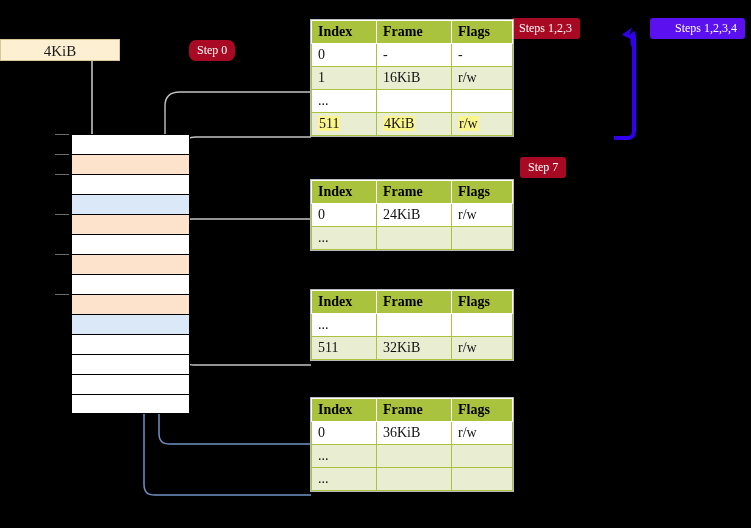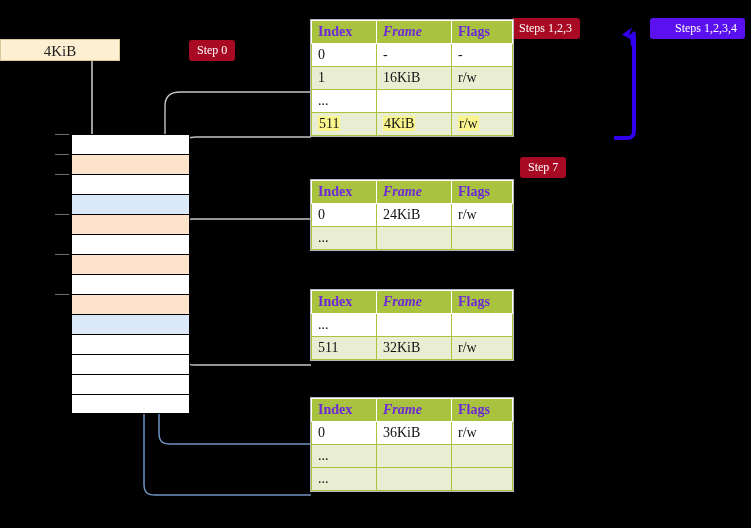--- a/index.html
+++ b/index.html
@@ -21,21 +21,21 @@
     box-sizing:border-box;
   }
 
   
   .badge{
     position:absolute;color:#ffffff;font-size:12px;line-height:19px;
     padding:1px 8px;border-radius:3px;white-space:nowrap;
   }
   .badge.crimson{background:#a80a24;}
   .badge.violet{background:#5b10ef;}
-  #step0{left:189px;top:40px;}
+  #step0{left:189px;top:40px;border-radius:7px;}
   #step4{left:520px;top:157px;}
   #steps123{left:511px;top:18px;}
   #steps1234{left:650px;top:18px;padding-left:25px;}
 
   
   .memcol{position:absolute;left:71px;top:134px;width:119px;height:280px;}
   .memrow{
     position:absolute;left:0;width:119px;height:20px;
     box-sizing:border-box;border-top:1px solid #000;border-left:1px solid #000;
     border-right:1px solid #000;background:#ffffff;
@@ -45,34 +45,34 @@
   .memrow.blue{background:#dbe8f8;}
   .tick{position:absolute;left:-16px;width:14px;height:0;border-top:1px solid #6d6d6d;}
 
   
   table.pt{
     position:absolute;border-collapse:collapse;
     background:#ffffff;font-size:14px;color:#111;
     box-shadow:0 0 0 1px #b9b9b9;
   }
   table.pt th{
-    background:#a9c33f;color:#6d28d9;font-weight:bold;
+    background:#a9c33f;color:#000000;font-weight:bold;
     text-align:left;padding:3px 6px;border:1px solid #ffffff;
     font-size:14px;
   }
   table.pt td{
     border:1px solid #a9c33f;padding:2px 6px;height:18px;
     vertical-align:middle;background:#ffffff;
   }
   table.pt tr.alt td{background:#e9eed3;}
   table.pt td.c0{width:52px;}
   table.pt td.c1{width:62px;}
   table.pt td.c2{width:48px;}
   table.pt th.c0{width:52px;}
-  table.pt th.c1{width:62px;font-style:italic;}
+  table.pt th.c1{width:62px;}
   table.pt th.c2{width:48px;}
   .hl{background:#fbf58e;padding:0 1px;}
 
   #tbl0{left:311px;top:20px;}
   #tbl1{left:311px;top:180px;}
   #tbl2{left:311px;top:290px;}
   #tbl3{left:311px;top:398px;}
 </style>
 </head>
 <body>

